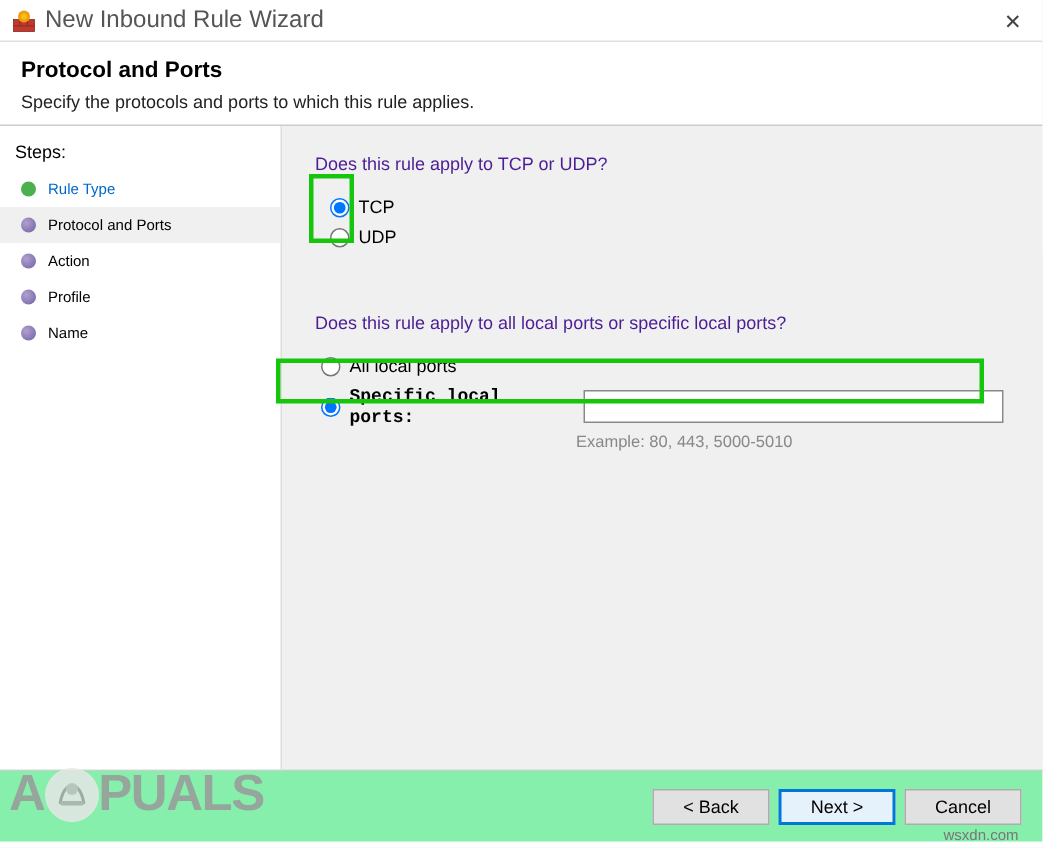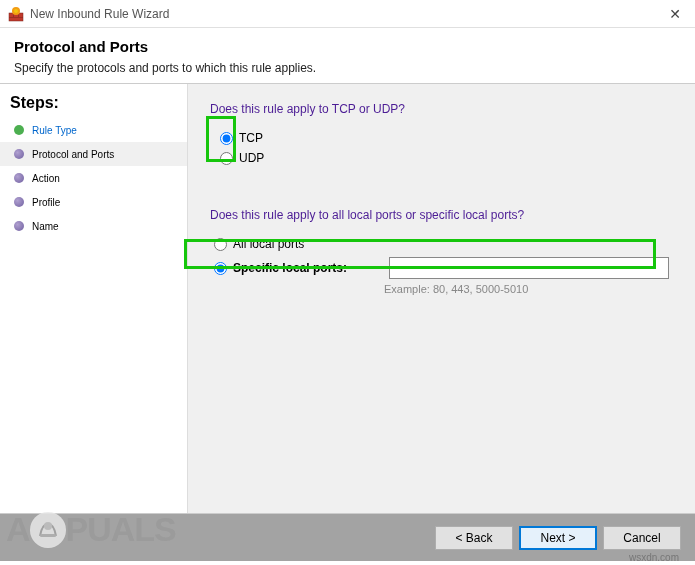--- a/index.html
+++ b/index.html
@@ -16,21 +16,21 @@
       display: flex;
       align-items: center;
       padding: 4px 8px;
       height: 28px;
       border-bottom: 1px solid #e0e0e0;
     }
     .titlebar .icon {
       width: 16px; height: 16px;
       margin-right: 6px;
     }
-    .titlebar .title { color: #555; font-size: 12px; flex: 1; }
+    .titlebar .title { color: #555; font-size: 16px; flex: 1; }
     .close-x { font-size: 14px; color: #444; padding: 0 6px; cursor: pointer; }
     .header {
       padding: 10px 14px 8px 14px;
     }
     .header h1 {
       font-size: 15px;
       font-weight: bold;
       color: #000;
       margin-bottom: 6px;
     }
@@ -40,23 +40,23 @@
       height: 430px;
       border-top: 1px solid #ccc;
     }
     .sidebar {
       width: 190px;
       background: #fff;
       border-right: 1px solid #ddd;
       padding: 6px 0 0 0;
     }
     .sidebar-header {
-      font-weight: bold;
+      font-weight: normal;
       padding: 4px 10px 6px 10px;
-      font-size: 16px;
+      font-size: 12px;
     }
     .step {
       display: flex;
       align-items: center;
       padding: 4px 10px 4px 14px;
       height: 24px;
       cursor: pointer;
       font-size: 10px;
     }
     .step.active { background: #f0f0f0; }
@@ -99,21 +99,21 @@
     }
     .protocol-group { margin-left: 4px; margin-bottom: 40px; }
     .ports-group { margin-top: 20px; }
     .ports-row {
       display: flex;
       align-items: center;
       gap: 6px;
       padding: 3px 4px;
       font-size: 12px;
     }
-    .ports-row.bold label { font-weight: bold; }
+    .ports-row.bold label { font-weight: bold; font-family: Liberation Mono, monospace; }
     .ports-input {
       width: 280px;
       height: 22px;
       border: 1px solid #888;
       padding: 2px 4px;
       font-size: 12px;
       background: #fff;
     }
     .highlight-box-2 {
       border: 3px solid #16c60c;
@@ -130,21 +130,21 @@
       margin-left: 174px;
       margin-top: 1px;
     }
     .footer {
       display: flex;
       justify-content: flex-end;
       align-items: center;
       gap: 6px;
       padding: 10px 14px;
       height: 48px;
-      background: #a3a3a3;
+      background: #86efac;
       border-top: 1px solid #ccc;
     }
     .btn {
       min-width: 78px;
       height: 24px;
       font-size: 12px;
       background: #e1e1e1;
       border: 1px solid #adadad;
       cursor: pointer;
       padding: 0 10px;

